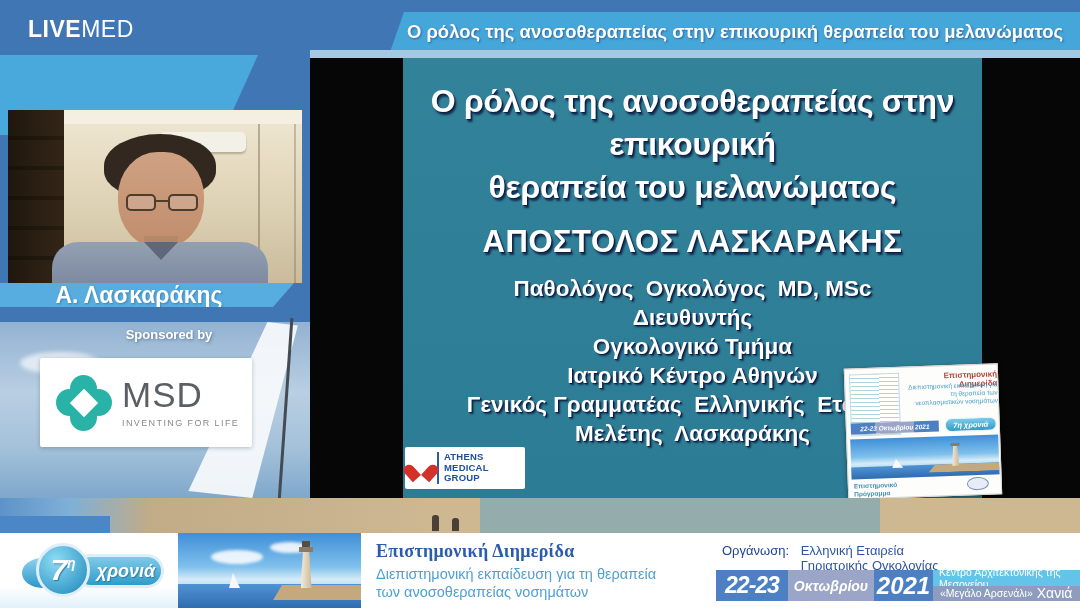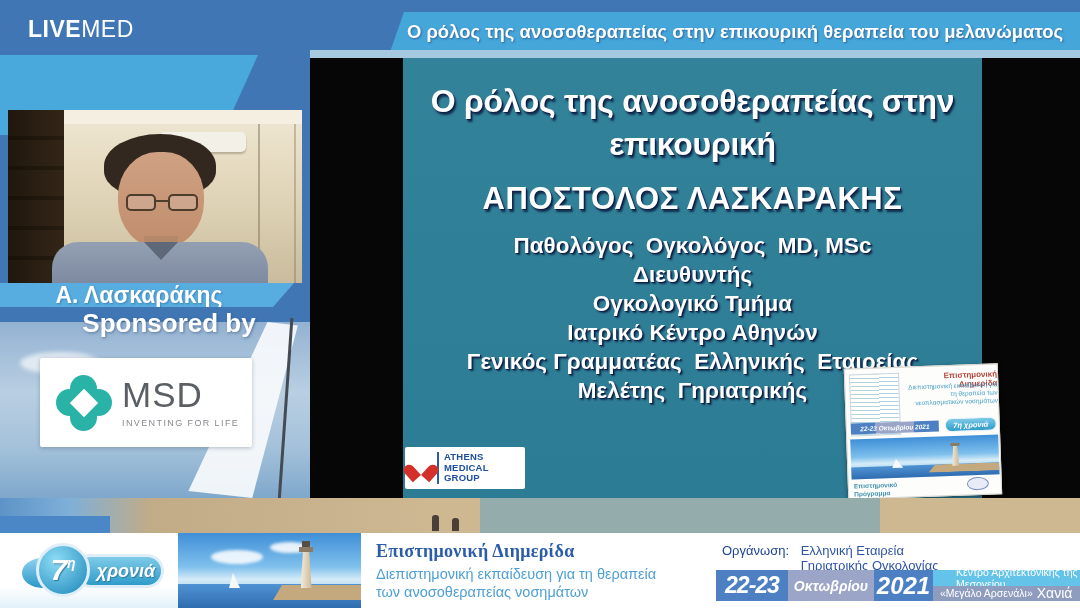--- a/index.html
+++ b/index.html
@@ -48,21 +48,21 @@
     clip-path:polygon(0 0,98% 0,91% 100%,0 100%); display:flex; align-items:center; justify-content:center; }
   .name-band span { color:#fff; font-weight:700; font-size:23px; text-shadow:1px 1px 2px rgba(30,70,120,.4); padding-right:22px; }
 
   
   .bg-left-photo { position:absolute; left:0; top:322px; width:310px; height:176px;
     background:linear-gradient(180deg,#93b2d2 0%,#b9cfe2 40%,#a5c2da 70%,#7fa8cc 100%); }
   .sail { position:absolute; left:158px; top:0; width:152px; height:176px; background:rgba(248,250,252,.93);
     clip-path:polygon(72% 0,92% 2%,62% 100%,20% 96%); }
   .mast { position:absolute; left:284px; top:-4px; width:3px; height:184px; background:#454b52; transform:rotate(4deg); }
   .cloud { position:absolute; background:rgba(255,255,255,.65); border-radius:50%; filter:blur(2px); }
-  .sponsored { position:absolute; left:0; top:308px; width:338px; text-align:center; color:#fff; font-weight:700; font-size:26px; text-shadow:1px 1px 3px rgba(40,70,110,.55); }
+  .sponsored { position:absolute; left:0; top:327px; width:338px; text-align:center; color:#fff; font-weight:700; font-size:13px; text-shadow:1px 1px 3px rgba(40,70,110,.55); }
   .msd-card { position:absolute; left:40px; top:358px; width:212px; height:89px; background:#fff; border-radius:2px; box-shadow:0 1px 4px rgba(30,50,80,.3); }
   .msd-cluster { position:absolute; left:16px; top:17px; width:56px; height:56px; }
   .msd-c { position:absolute; width:27px; height:27px; border-radius:50%; background:#29b3a6; }
   .msd-c.n { left:14px; top:0; } .msd-c.s { left:14px; top:29px; } .msd-c.w { left:0; top:14px; } .msd-c.e { left:29px; top:14px; }
   .msd-diamond { position:absolute; left:18px; top:18px; width:20px; height:20px; background:#fff; transform:rotate(45deg); }
   .msd-name { position:absolute; left:82px; top:17px; font-size:35px; font-weight:400; color:#5b5f63; letter-spacing:1px; }
   .msd-tag { position:absolute; left:82px; top:60px; font-size:9px; color:#86898d; letter-spacing:1.4px; font-weight:500;text-align:center; }
 
   
   .slide { position:absolute; left:310px; top:58px; width:770px; height:490px; background:#060606; }
@@ -146,21 +146,21 @@
   .f-org-lines { display:inline-block; margin-left:8px; color:#2f55a8; line-height:15px; }
 
   .dateband { position:absolute; left:716px; top:37px; width:364px; height:31px; display:flex; }
   .db-days { background:#4d80c3; color:#fff; width:72px; display:flex; align-items:center; justify-content:center;
     font-weight:700; font-style:italic; font-size:23px; letter-spacing:-1px; }
   .db-month { background:#9aa5c8; color:#fff; width:86px; display:flex; align-items:center; justify-content:center;
     font-weight:700; font-style:italic; font-size:14px; }
   .db-year { background:#4d80c3; color:#fff; width:59px; display:flex; align-items:center; justify-content:center;
     font-weight:700; font-style:italic; font-size:24px; }
   .db-venue { flex:1; display:flex; flex-direction:column; }
-  .db-v1 { background:#63c3e8; color:#fff; height:15.5px; font-size:10.5px; display:flex; align-items:center; padding-left:23px; }
+  .db-v1 { background:#63c3e8; color:#fff; height:15.5px; font-size:10.5px; display:flex; align-items:center; padding-left:6px; }
   .db-v2 { background:#8e9cbe; color:#fff; height:15.5px; font-size:10.5px; display:flex; align-items:center; padding-left:7px; gap:4px; }
   .db-city { font-size:14px; }
 </style>
 </head>
 <body>
 
 <div class="stage">
 
   <div class="brand">
     <span class="b1">LIVE</span><span class="b2">MED</span>
@@ -209,27 +209,28 @@
       <div class="msd-diamond"></div>
     </div>
     <div class="msd-name">MSD</div>
     <div class="msd-tag">INVENTING FOR LIFE</div>
   </div>
 
   <div class="slide">
     <div class="slide-teal">
       <div class="s-title first">Ο ρόλος της ανοσοθεραπείας στην</div>
       <div class="s-title">επικουρική</div>
+      <div class="s-title">θεραπεία του μελανώματος</div>
       <div class="s-speaker">ΑΠΟΣΤΟΛΟΣ ΛΑΣΚΑΡΑΚΗΣ</div>
       <div class="s-cred first">Παθολόγος  Ογκολόγος  MD, MSc</div>
       <div class="s-cred">Διευθυντής</div>
       <div class="s-cred">Ογκολογικό Τμήμα</div>
       <div class="s-cred">Ιατρικό Κέντρο Αθηνών</div>
       <div class="s-cred">Γενικός Γραμματέας  Ελληνικής  Εταιρείας</div>
-      <div class="s-cred">Μελέτης  Γηριατρικής</div>
+      <div class="s-cred">Μελέτης  Λασκαράκης</div>
     </div>
 
     <div class="amg">
       <div class="amg-heart">
         <div class="amg-cross"></div>
       </div>
       <div class="amg-div"></div>
       <div class="amg-text">
         <div>ATHENS MEDICAL</div>
         <div>GROUP</div>

